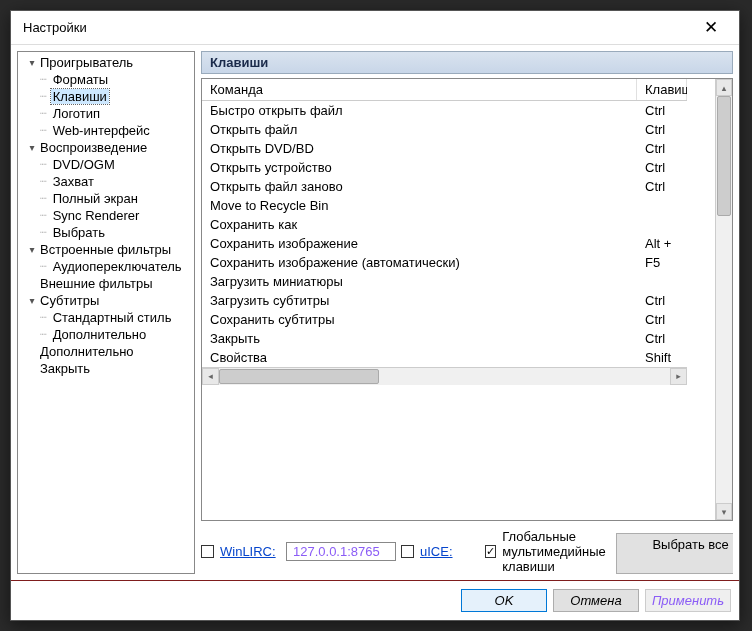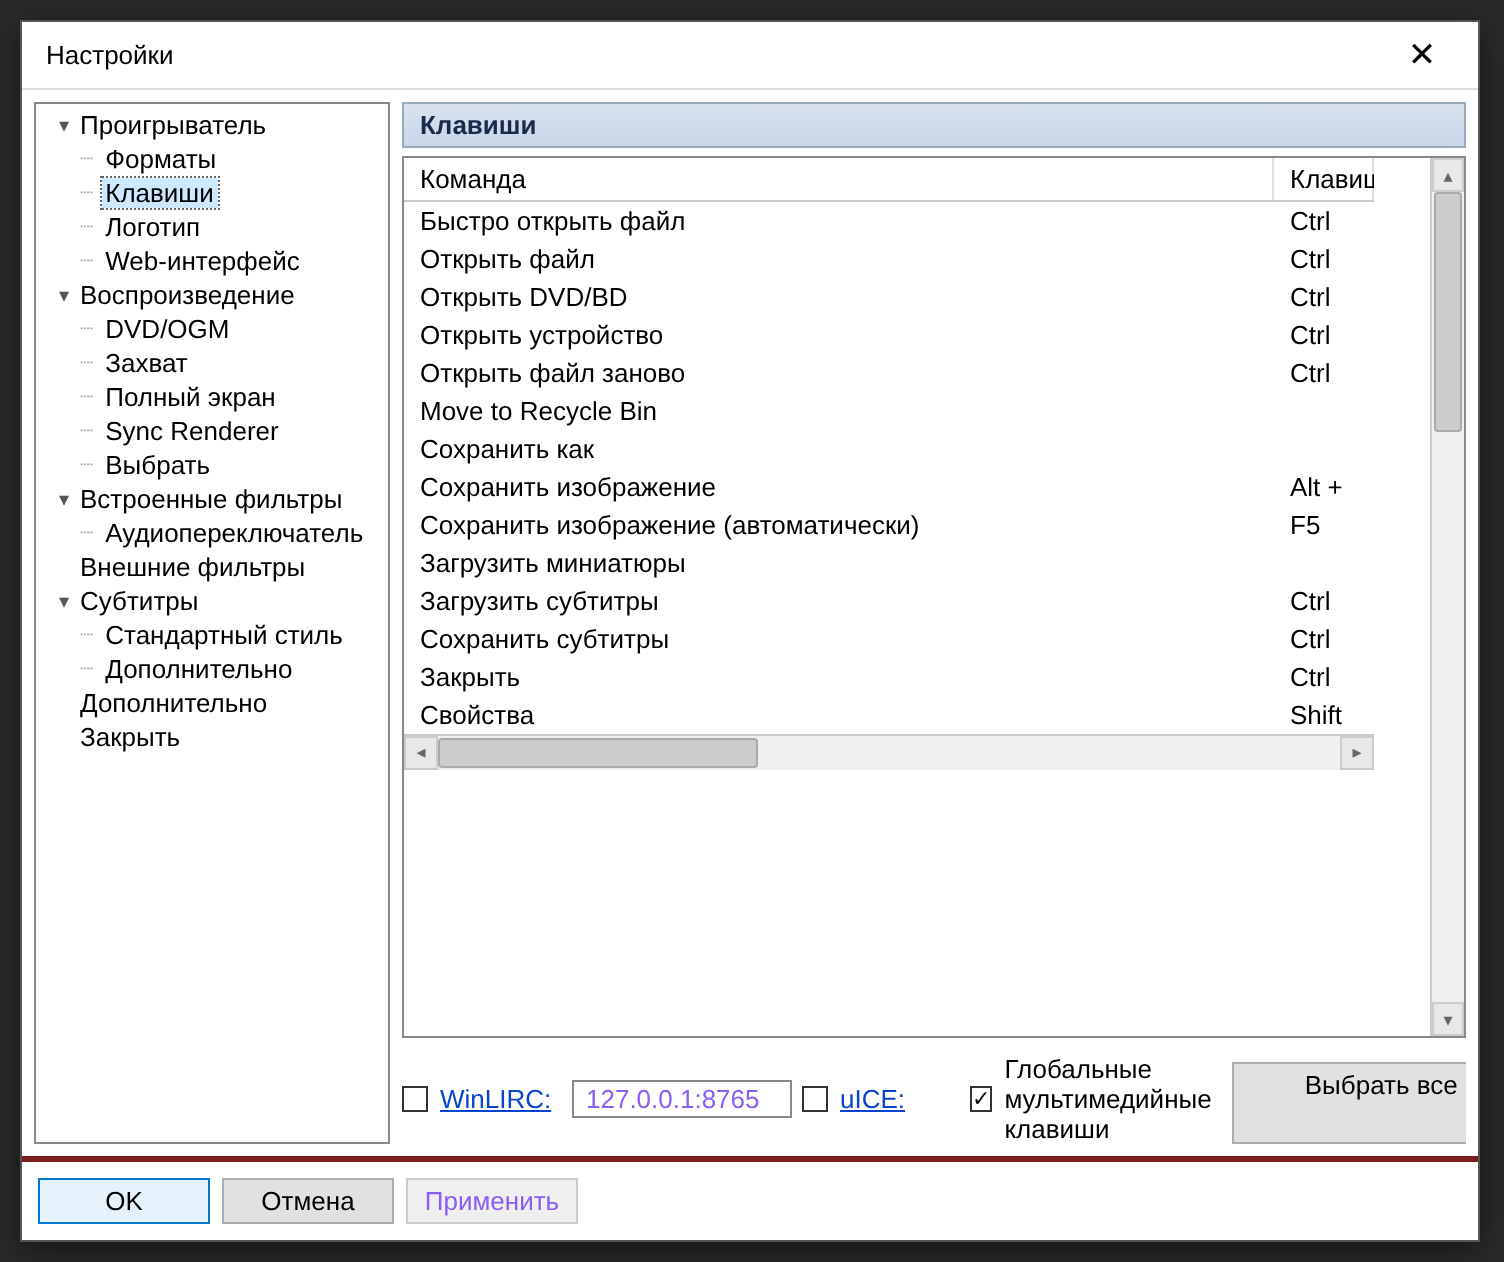--- a/index.html
+++ b/index.html
@@ -55,21 +55,21 @@
 .hscroll .track { flex:1; position:relative; }
 .hscroll .thumb { position:absolute; top:1px; bottom:1px; left:0; width:160px; background:#cdcdcd; border:1px solid #aaa; border-radius:2px; }
 .controls { display:flex; margin-top:8px; gap:8px; }
 .controls-left { flex:1; display:flex; flex-direction:row; gap:5px; }
 .controls-right { display:flex; flex-direction:row; gap:6px; justify-content:flex-start; padding-top:4px;}
 .chk-row { display:flex; align-items:center; gap:6px; }
 .chk { width:13px; height:13px; border:1px solid #333; display:inline-flex; align-items:center; justify-content:center; font-size:11px; }
 .link { color:#0645cc; text-decoration:underline; cursor:pointer; width:60px; display:inline-block; }
 .ipbox { border:1px solid #888; padding:1px 6px; color:#8b5cf6; width:110px; display:inline-block; }
 .wbtn { min-width:150px; padding:3px 10px; background:#e1e1e1; border:1px solid #adadad; cursor:pointer; text-align:center; }
-.footer { border-top:3px solid #7f1d1d; padding:8px; display:flex; gap:6px; }
+.footer { border-top:1px solid #7f1d1d; padding:8px; display:flex; justify-content:flex-end; gap:6px;font-style:italic; }
 .fbtn { width:86px; padding:3px 0; background:#e1e1e1; border:1px solid #adadad; text-align:center; cursor:pointer; }
 .fbtn.default { border-color:#0078d7; background:#e5f1fb; }
 .fbtn.disabled { color:#8b5cf6; border-color:#ccc; background:#efefef; cursor:default; }
 </style>
 </head>
 <body>
 
 <div class="window">
   <div class="titlebar">
     <span class="title">Настройки</span>

